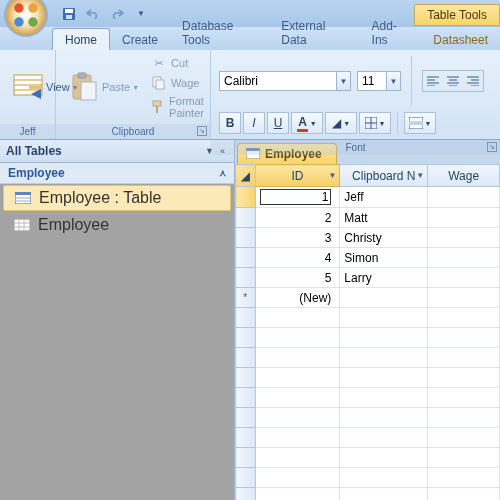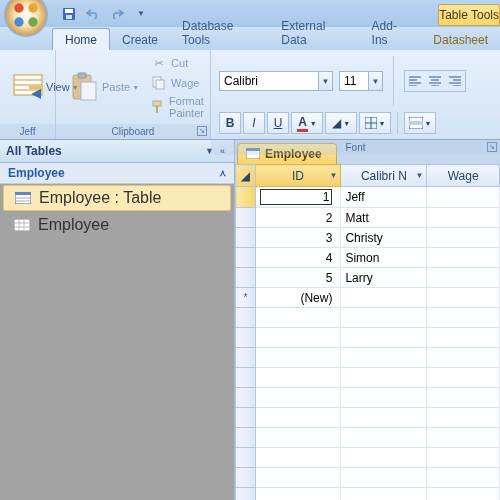--- a/index.html
+++ b/index.html
@@ -4,21 +4,21 @@
 <style>
 * { box-sizing: border-box; margin: 0; padding: 0; font-family: "Segoe UI", Tahoma, sans-serif; }
 body { width: 500px; height: 500px; overflow: hidden; background: #f0f8ff; }
 
 
 .titlebar { height: 27px; background: linear-gradient(#bad4f1, #a8c7e8); display: flex; align-items: center; }
 .office-btn { width: 44px; height: 44px; border-radius: 50%; background: radial-gradient(#fff,#f5e3b5 40%,#d8a451 70%); border: 2px solid #93b3d5; margin: 2px 0 0 4px; position: relative; z-index: 10; display: flex; align-items: center; justify-content: center; }
 .office-btn svg { width: 28px; height: 28px; }
 .qat { display: flex; gap: 2px; margin-left: 10px; height: 22px; align-items: center; }
 .qat-item { width: 22px; height: 20px; display: flex; align-items: center; justify-content: center; border-radius: 3px; }
-.title-right { margin-left: auto; background: linear-gradient(#fce7a0,#f8d46a); border: 1px solid #c9a94c; font-size: 12px; padding: 3px 0; color: #4a3b15; border-radius: 2px 2px 0 0; margin-top: 3px; }
+.title-right { margin-left: auto; background: linear-gradient(#fce7a0,#f8d46a); border: 1px solid #c9a94c; font-size: 12px; padding: 3px 12px; color: #4a3b15; border-radius: 2px 2px 0 0; margin-top: 3px; }
 
 
 .ribbon-tabs { height: 23px; background: linear-gradient(#cfe2f7,#bad4ef); display: flex; align-items: flex-end; padding-left: 52px; font-size: 12px; color: #3b5a8a; }
 .ribbon-tab { padding: 4px 12px 3px; cursor: pointer; }
 .ribbon-tab.active { background: #e9f1fa; border: 1px solid #8ba9cd; border-bottom: none; border-radius: 3px 3px 0 0; color: #2a446c; }
 
 
 .ribbon { height: 90px; background: linear-gradient(#e6f0fb,#d3e3f5); border-bottom: 1px solid #8fa9c9; display: flex; }
 .group { border-right: 1px solid #b6cbe4; display: flex; flex-direction: column; }
 .group-body { flex: 1; display: flex; align-items: center; padding: 4px 6px; gap: 4px; }
@@ -178,21 +178,21 @@
           </div>
       </div>
     </div>
     <div class="group-label"><span>Clipboard</span><span class="launcher">↘</span></div>
   </div>
 
   <div class="group font-group" style="flex:1;border-right:none">
     <div class="group-body">
       <div style="display:flex;gap:6px;align-items:center;width:100%">
         <div class="combo">
-            <input style="width: 98px;" value="Calibri">
+            <input style="width: 116px;" value="Calibri">
             <div class="arrow">▼</div>
           </div>
         <div class="combo">
             <input style="width: 28px;" value="11">
             <div class="arrow">▼</div>
           </div>
         <div class="sep-v"></div>
         <div class="align-set">
           <div class="ab">
               <svg width="12" height="10">
@@ -306,21 +306,21 @@
             </svg></div>
         <span>Employee</span>
       </div>
     </div>
     <div class="grid">
       <table>
         <thead>
             <tr>
           <th class="rh" style="background:linear-gradient(135deg,#f8e6a8,#f1cf6a)">◢</th>
           <th style="background:linear-gradient(#fce7a0,#f5cf6a);border-color:#d6b557"><span>ID</span><span class="dd">▼</span></th>
-          <th><span>Calibri N</span><span class="dd">▼</span></th>
+          <th><span>Clipboard N</span><span class="dd">▼</span></th>
           <th><span>Wage</span></th>
         </tr>
           </thead>
         <tbody id="tbody">
             <tr class="cur">
               <td class="rh"></td>
               <td class="idcol"><input class="cell-input" value="1" style=""></td>
               <td class="namecol">Jeff</td>
               <td class="wagecol"></td>
             </tr>

